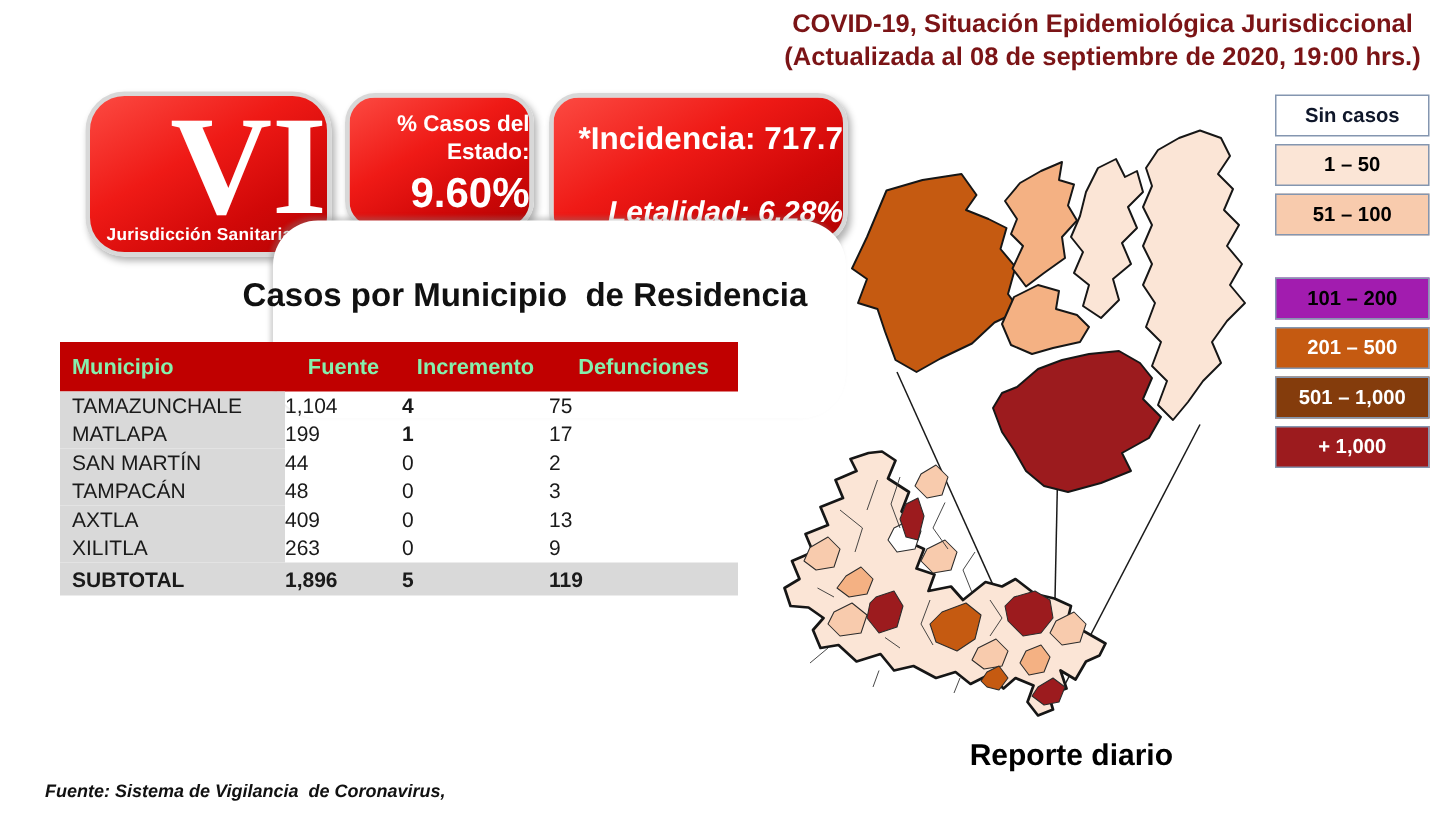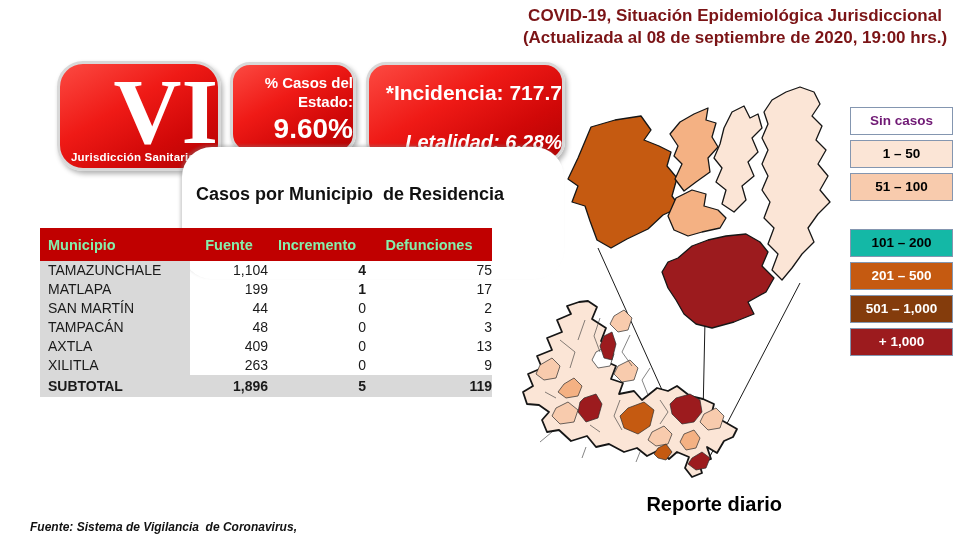--- a/index.html
+++ b/index.html
@@ -22,27 +22,27 @@
   .share-val{font-size:28px;font-weight:bold;margin-top:2px;}
   .badge-rates{left:366px;top:62px;width:199px;height:100px;padding-top:16px;}
   .rate-inc{font-size:21px;font-weight:bold;}
   .rate-let{font-size:20px;font-weight:bold;font-style:italic;margin-top:26px;}
 
   
   .panel{position:absolute;left:182px;top:147px;width:382px;height:132px;background:#fff;
          border-radius:30px;z-index:1;box-shadow:-2px -2px 3px rgba(130,130,130,.35);}
 
   .table-title{position:absolute;left:150px;top:184px;width:400px;text-align:center;
-               font-size:18px;font-weight:bold;color:#111;z-index:2;white-space:pre;}
+               font-size:22px;font-weight:bold;color:#111;z-index:2;white-space:pre;}
 
   table.cases{position:absolute;left:40px;top:228px;width:452px;border-collapse:collapse;
               font-size:14px;color:#1a1a1a;z-index:2;table-layout:fixed;}
   .cases th{background:#C00000;color:#86efac;font-weight:bold;height:33px;font-size:14.5px;text-align:center;padding:0;}
   .cases th.h-mun{text-align:left;padding-left:8px;}
-  .cases td{height:19px;line-height:19px;padding:0;text-align:right;}
+  .cases td{height:19px;line-height:19px;padding:0;text-align:left;}
   .cases td.col-mun{text-align:left;padding-left:8px;background:#D9D9D9;}
   .cases tr.subtotal td{background:#D9D9D9;font-weight:bold;height:22px;line-height:22px;}
   .cases .bold{font-weight:bold;}
 
   .legend{position:absolute;left:850px;top:63px;z-index:5;}
   .legend-item{width:101px;height:26px;border:1.5px solid #8496B0;margin-bottom:5px;
                font-weight:bold;font-size:13.5px;text-align:center;line-height:26px;box-sizing:content-box;}
 
   svg.maps{position:absolute;left:510px;top:80px;z-index:2;}
 
@@ -189,24 +189,24 @@
         <path d="M590,425 L600,432"></path>
         <path d="M620,400 L614,416 L622,430"></path>
         <path d="M552,432 L540,442"></path>
         <path d="M586,447 L582,458"></path>
         <path d="M640,452 L636,462"></path>
       </g>
     </g>
   </svg>
 
   <div class="legend">
-      <div class="legend-item" style="background: rgb(255, 255, 255); color: #701a75; margin-top: 44px;">Sin casos</div>
+      <div class="legend-item" style="background: rgb(255, 255, 255); color: #0f172a;">Sin casos</div>
       <div class="legend-item" style="background: rgb(251, 229, 214); color: rgb(0, 0, 0);">1 – 50</div>
       <div class="legend-item" style="background: rgb(248, 203, 173); color: rgb(0, 0, 0);">51 – 100</div>
-      <div class="legend-item" style="background: #14b8a6; color: rgb(0, 0, 0); margin-top: 28px;">101 – 200</div>
+      <div class="legend-item" style="background: #a21caf; color: rgb(0, 0, 0); margin-top: 28px;">101 – 200</div>
       <div class="legend-item" style="background: rgb(197, 90, 17); color: rgb(255, 255, 255);">201 – 500</div>
       <div class="legend-item" style="background: rgb(132, 60, 12); color: rgb(255, 255, 255);">501 – 1,000</div>
       <div class="legend-item" style="background: rgb(156, 27, 30); color: rgb(255, 255, 255);">+ 1,000</div>
     </div>
 
   <div class="footer">
     <div>Fuente: Sistema de Vigilancia  de Coronavirus,</div>
     
     
   </div>

